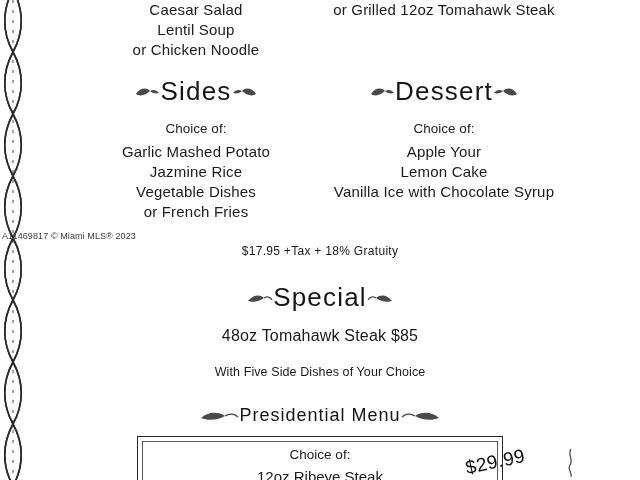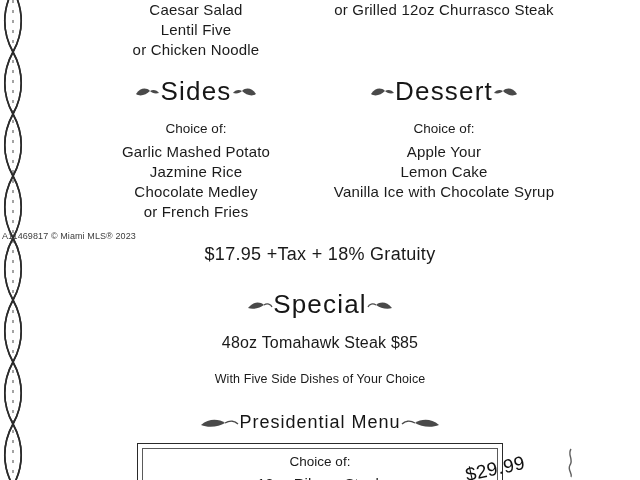--- a/index.html
+++ b/index.html
@@ -73,21 +73,21 @@
   }
   .flourish {
     display: inline-block;
     width: 26px;
     height: 14px;
     opacity: .85;
   }
 
   .price-line {
     text-align: center;
-    font-size: 18px;
+    font-size: 12px;
     margin-top: 22px;
     letter-spacing: .3px;
   }
 
   
   .special-block {
     margin-top: 24px;
     text-align: center;
   }
   .special-item {
@@ -189,25 +189,25 @@
   </g>
 </svg>
 
 <div class="watermark">A11469817 © Miami MLS® 2023</div>
 
 <div class="menu">
 
   <div class="cols">
     <div class="col">
       <div class="line">Caesar Salad</div>
-      <div class="line">Lentil Five</div>
+      <div class="line">Lentil Soup</div>
       <div class="line">or Chicken Noodle</div>
     </div>
     <div class="col">
-      <div class="line">or Grilled 12oz Churrasco Steak</div>
+      <div class="line">or Grilled 12oz Tomahawk Steak</div>
     </div>
   </div>
 
   <div class="cols">
 
     <div class="col">
       <div class="heading">
         <svg class="flourish" viewBox="0 0 26 14">
           <g fill="#2a2a2a">
             <path d="M2 9 C6 3 12 2 16 6 C12 10 6 12 2 9 Z"></path>
@@ -218,21 +218,21 @@
         <svg class="flourish" viewBox="0 0 26 14">
           <g fill="#2a2a2a">
             <path d="M24 9 C20 3 14 2 10 6 C14 10 20 12 24 9 Z"></path>
             <path d="M10 6 C7 4 3 5 1 8 C5 9 8 8 10 6 Z"></path>
           </g>
         </svg>
       </div>
       <div class="choice">Choice of:</div>
       <div class="line">Garlic Mashed Potato</div>
       <div class="line">Jazmine Rice</div>
-      <div class="line">Chocolate Medley</div>
+      <div class="line">Vegetable Dishes</div>
       <div class="line">or French Fries</div>
     </div>
 
     <div class="col">
       <div class="heading">
         <svg class="flourish" viewBox="0 0 26 14">
           <g fill="#2a2a2a">
             <path d="M2 9 C6 3 12 2 16 6 C12 10 6 12 2 9 Z"></path>
             <path d="M16 6 C19 4 23 5 25 8 C21 9 18 8 16 6 Z"></path>
           </g>

